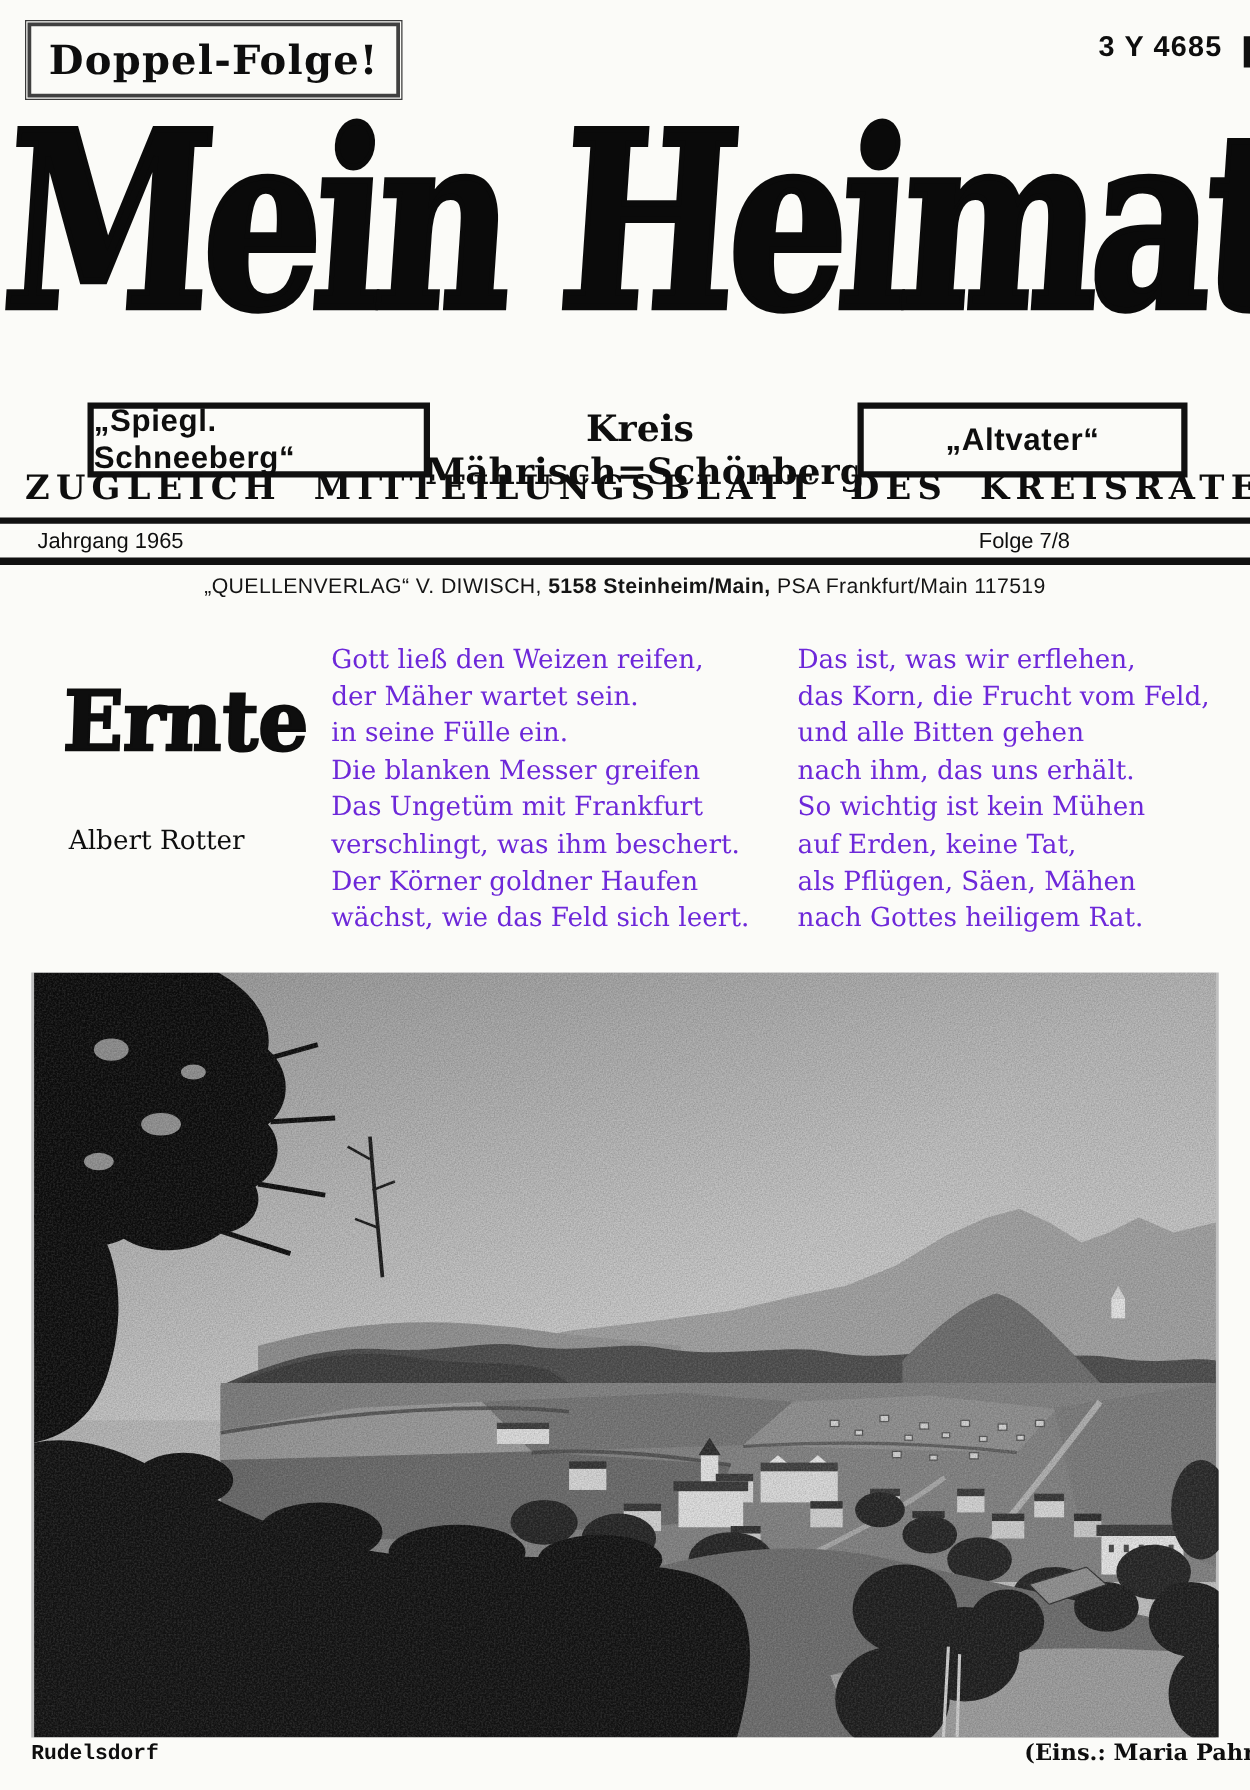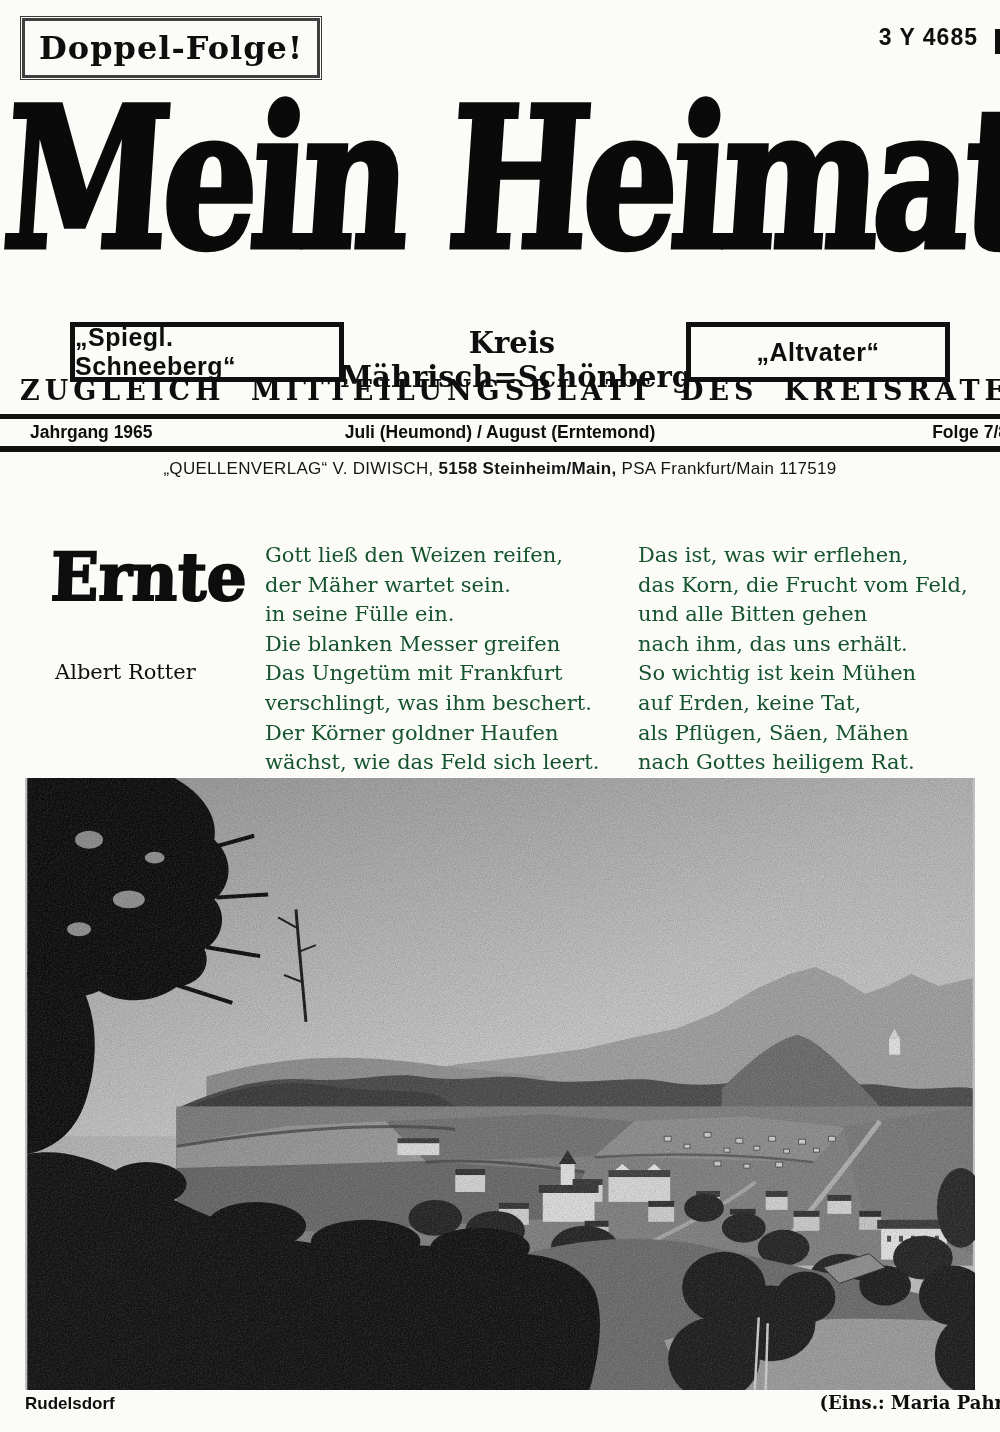--- a/index.html
+++ b/index.html
@@ -25,43 +25,43 @@
   .region-box span{font-weight:700;font-size:25px;letter-spacing:0.5px;font-family:"Liberation Sans",sans-serif;}
   .region-center{position:absolute;left:340px;top:326px;width:344px;text-align:center;
          font-family:"DejaVu Serif",serif;font-weight:700;font-size:29px;letter-spacing:0px;}
 
   .subtitle{position:absolute;left:20px;top:375px;width:980px;white-space:nowrap;overflow:hidden;
          font-family:"DejaVu Serif",serif;font-weight:700;font-size:27px;letter-spacing:5px;word-spacing:11px;}
 
   .rule{position:absolute;left:0;width:1000px;background:#111;}
   .rule.r1{top:414px;height:5px;}
   .rule.r2{top:446px;height:6px;}
-  .dateline{position:absolute;left:0;top:422px;width:1000px;height:22px;font-weight:700;font-size:17.5px;font-family:"Liberation Sans",sans-serif;}
+  .dateline{position:absolute;left:0;top:422px;width:848px;height:22px;font-weight:400;font-size:17.5px;font-family:"Liberation Sans",sans-serif;}
   .dateline .dl-left{position:absolute;left:30px;top:0;}
   .dateline .dl-center{position:absolute;left:50%;transform:translateX(-50%);top:0;white-space:nowrap;}
   .dateline .dl-right{position:absolute;right:-8px;top:0;white-space:nowrap;}
 
   .publisher{position:absolute;left:0;top:459px;width:1000px;text-align:center;font-size:17px;letter-spacing:0.3px;
          font-family:"Liberation Sans",sans-serif;color:#151515;}
   .publisher .pb{font-weight:700;}
 
   
   .poem-title{position:absolute;left:52px;top:538px;font-family:"DejaVu Serif",serif;font-weight:700;font-size:63px;
          -webkit-text-stroke:2px #0d0d0d;transform:scaleY(1.05) skewX(-2deg);transform-origin:0 0;}
   .poem-author{position:absolute;left:55px;top:660px;font-family:"DejaVu Serif",serif;font-size:21px;}
-  .poem-col{position:absolute;top:541px;font-family:"DejaVu Serif",serif;font-size:21px;color:#14532d;}
+  .poem-col{position:absolute;top:513px;font-family:"DejaVu Serif",serif;font-size:21px;color:#6d28d9;}
   .poem-col .line{height:29.6px;line-height:29.6px;white-space:nowrap;}
   .poem-col.c1{left:265px;}
   .poem-col.c2{left:638px;}
 
   
   .photo{position:absolute;left:25px;top:778px;width:950px;height:612px;margin:0;background:#bfbfbf;overflow:hidden;}
   .photo svg{display:block;}
 
-  .caption-left{position:absolute;left:25px;top:1394px;font-weight:700;font-size:17px;font-family:Liberation Sans, sans-serif;}
+  .caption-left{position:absolute;left:25px;top:1394px;font-weight:700;font-size:17px;font-family:Liberation Mono, monospace;}
   .caption-right{position:absolute;right:-4px;top:1392px;font-family:"DejaVu Serif",serif;font-weight:700;font-size:18px;white-space:nowrap;}
 </style>
 </head>
 <body>
 
 <div class="page">
 
   <div class="badge">
     <span>Doppel-Folge!</span>
   </div>
@@ -78,21 +78,20 @@
   <div class="region-center">Kreis Mährisch=Schönberg</div>
   <div class="region-box right">
     <span>„Altvater“</span>
   </div>
 
   <div class="subtitle">ZUGLEICH MITTEILUNGSBLATT DES KREISRATES</div>
 
   <div class="rule r1"></div>
   <div class="dateline">
     <span class="dl-left">Jahrgang 1965</span>
-    <span class="dl-center">Juli (Heumond) / August (Erntemond)</span>
     <span class="dl-right">Folge 7/8</span>
   </div>
   <div class="rule r2"></div>
 
   <div class="publisher">
     <span>„QUELLENVERLAG“ V. DIWISCH,</span>
     <span class="pb">5158 Steinheim/Main,</span>
     <span>PSA Frankfurt/Main 117519</span>
   </div>
 

